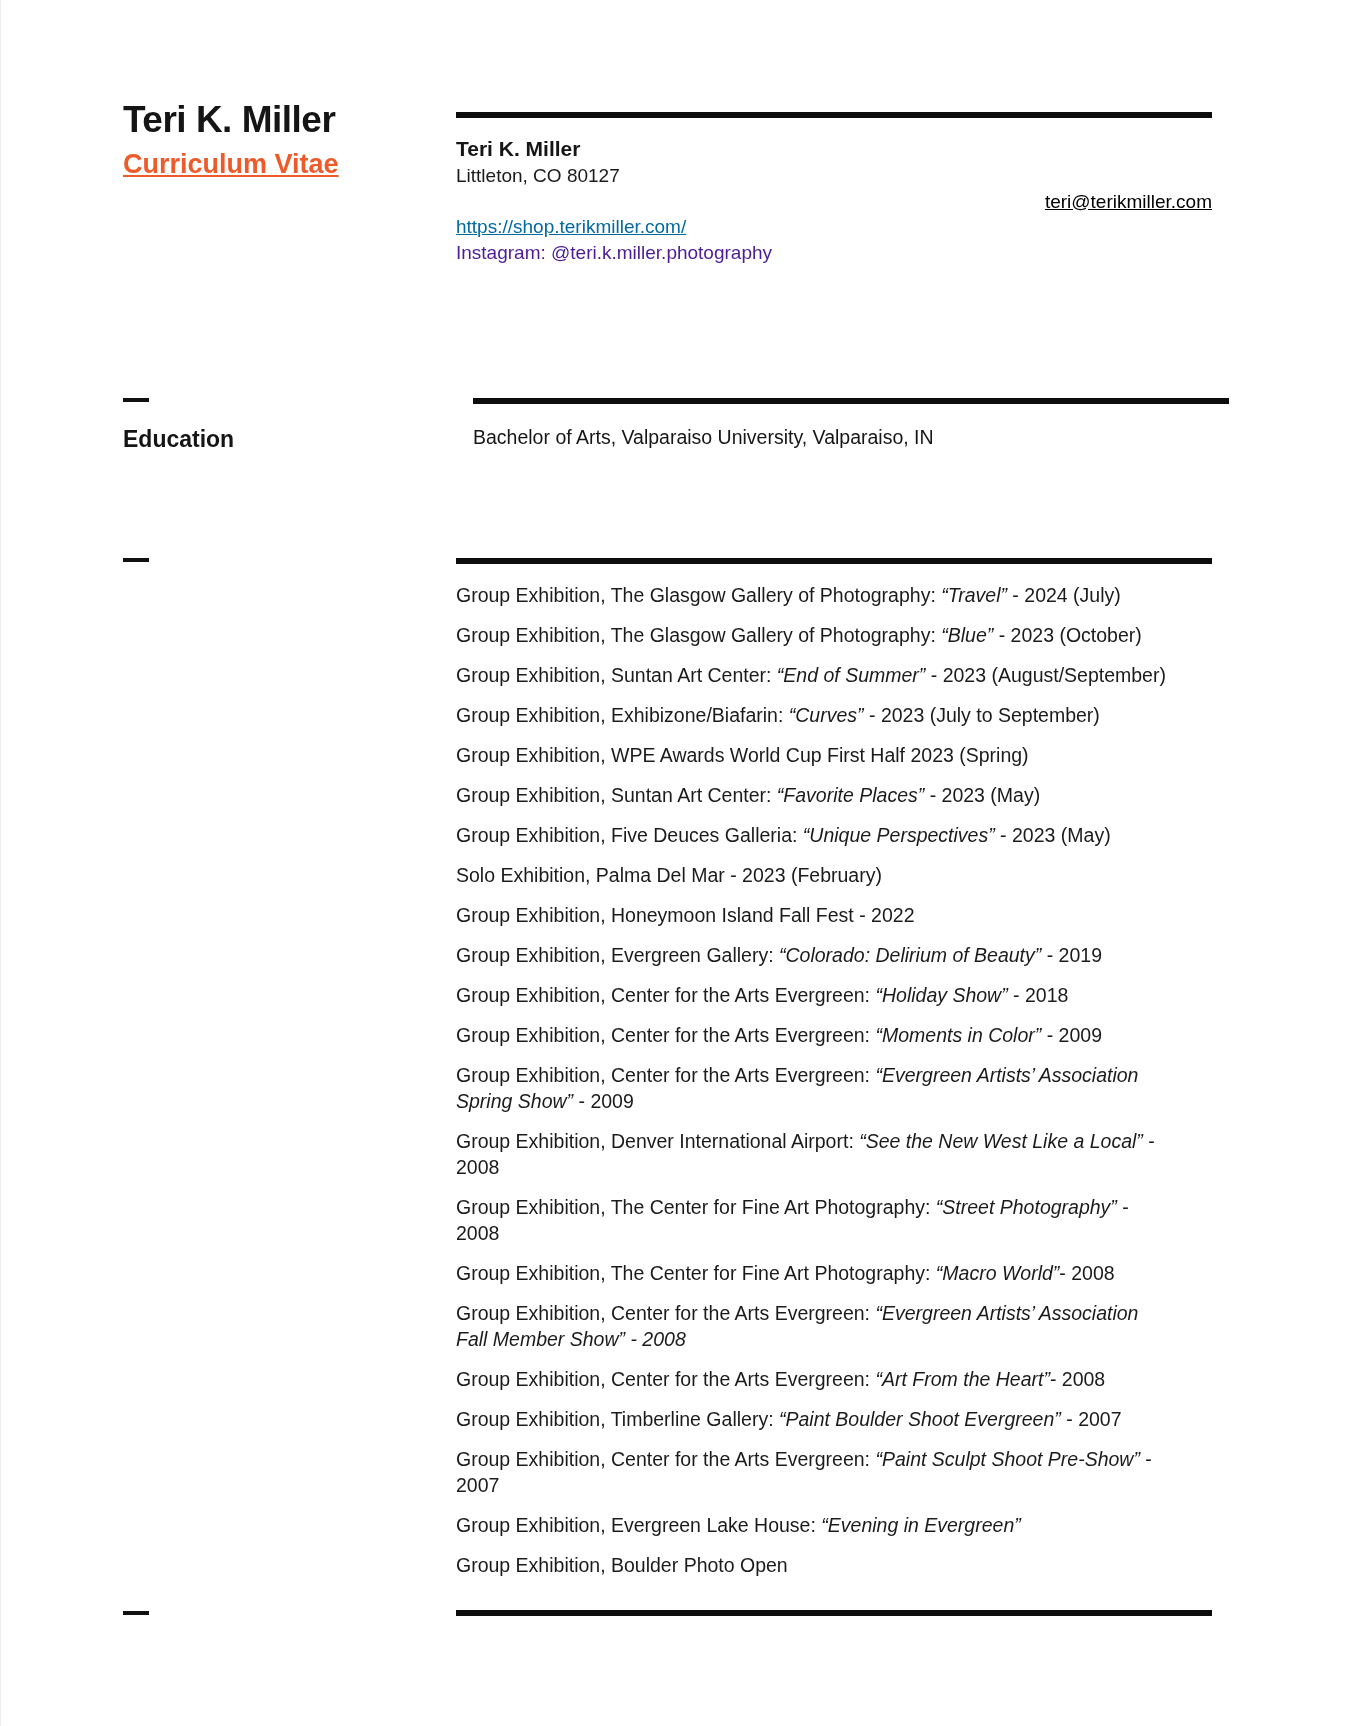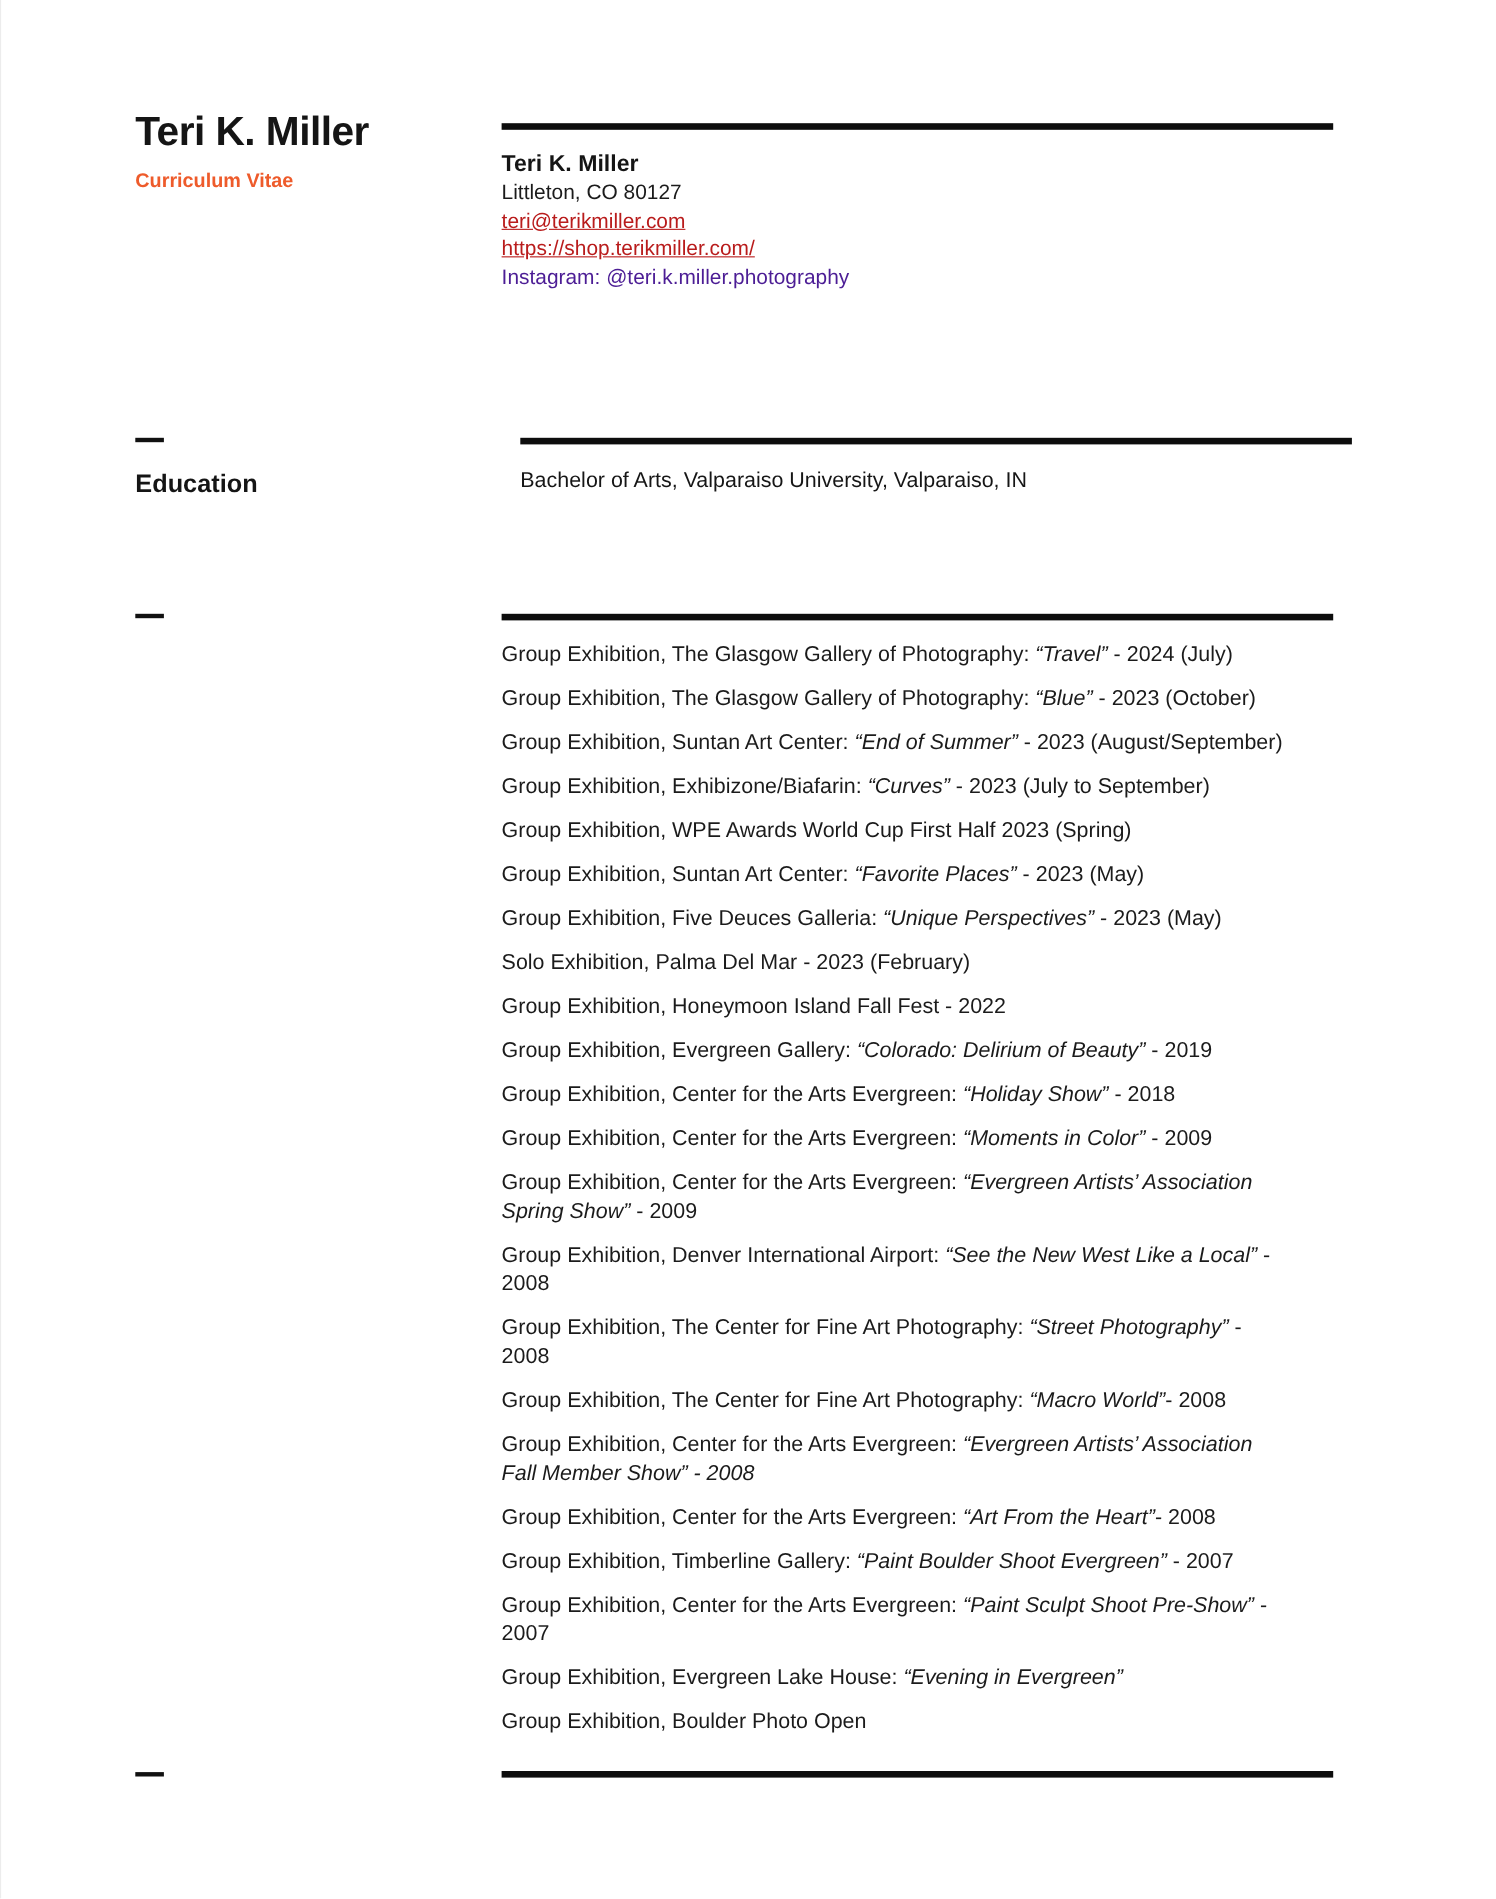--- a/index.html
+++ b/index.html
@@ -22,23 +22,24 @@
   .title {
     margin: 0;
     font-size: 37px;
     line-height: 40px;
     font-weight: bold;
     letter-spacing: -0.5px;
     color: #151515;
   }
   .subtitle {
     margin-top: 10px;
-    font-size: 18px;
+    font-size: 27px;
     line-height: 28px;
     font-weight: bold;
+    text-decoration: underline;
   }
 
   .rule { height: 6px; background: #0d0d0d; }
   .header-rule { margin-top: 12px; }
 
   .contact { margin-top: 17px; }
   .contact-name {
     font-size: 21px;
     line-height: 28px;
     font-weight: bold;
@@ -94,22 +95,22 @@
   <header class="row">
     <div>
       <h1 class="title">Teri K. Miller</h1>
       <div class="subtitle accent" style="color: rgb(238, 91, 43);">Curriculum Vitae</div>
     </div>
     <div>
       <div class="rule header-rule"></div>
       <div class="contact">
         <div class="contact-name">Teri K. Miller</div>
         <div class="contact-line">Littleton, CO 80127</div>
-        <a class="contact-link blue" style="color: #b91c1c;">teri@terikmiller.com</a>
-        <a class="contact-link blue" style="color: #b91c1c;">https://shop.terikmiller.com/</a>
+        <a class="contact-link blue" style="color: #000000; text-align: right;">teri@terikmiller.com</a>
+        <a class="contact-link blue" style="color: #0369a1;">https://shop.terikmiller.com/</a>
         <div class="contact-line accent" style="color: #4c1d95;">Instagram: @teri.k.miller.photography</div>
       </div>
     </div>
   </header>
 
   <section class="row section-edu">
     <div>
       <div class="dash"></div>
       <h2 class="section-heading">Education</h2>
     </div>

